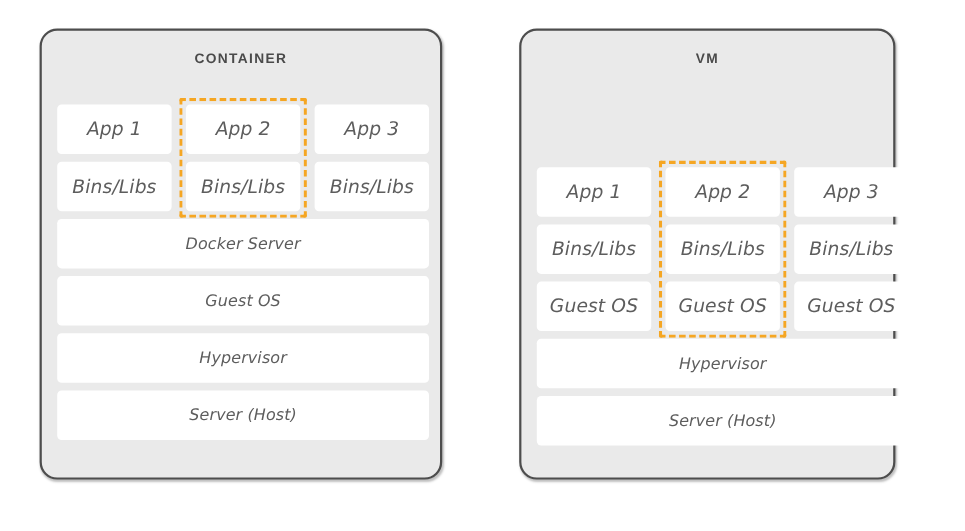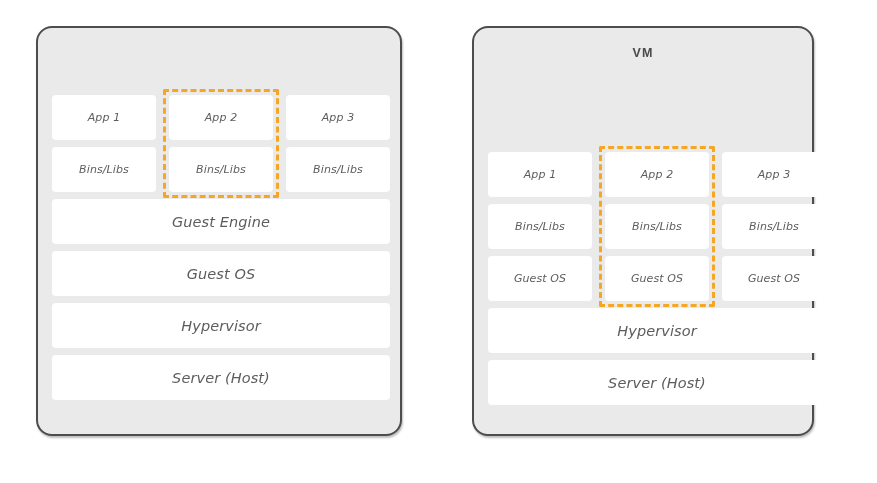--- a/index.html
+++ b/index.html
@@ -47,21 +47,21 @@
   .cell {
     position: absolute;
     background: #ffffff;
     border-radius: 4px;
     box-sizing: border-box;
     display: flex;
     align-items: center;
     justify-content: center;
     font-family: "DejaVu Sans", sans-serif;
     font-style: italic;
-    font-size: 11px;
+    font-size: 17px;
     color: #5d5d5d;
     white-space: nowrap;
     letter-spacing: 0.1px;
   }
 
   .cell.wide { font-size: 14.5px; }
 
   
   .dashed-highlight {
     position: absolute;
@@ -72,30 +72,31 @@
     background: transparent;
   }
 </style>
 </head>
 <body>
 
 <div id="stage">
 
   <div class="panel" id="panel-container" style="left:36px; top:26px; width:366px; height:410px;">
 
+    <div class="panel-title" style="top:18px;">CONTAINER</div>
 
     <div class="cell" style="left:14px;  top:67px; width:104px; height:45px;">App 1</div>
     <div class="cell" style="left:131px; top:67px; width:104px; height:45px;">App 2</div>
     <div class="cell" style="left:248px; top:67px; width:104px; height:45px;">App 3</div>
 
     <div class="cell" style="left:14px;  top:119px; width:104px; height:45px;">Bins/Libs</div>
     <div class="cell" style="left:131px; top:119px; width:104px; height:45px;">Bins/Libs</div>
     <div class="cell" style="left:248px; top:119px; width:104px; height:45px;">Bins/Libs</div>
 
-    <div class="cell wide" style="left:14px; top:171px; width:338px; height:45px;">Guest Engine</div>
+    <div class="cell wide" style="left:14px; top:171px; width:338px; height:45px;">Docker Server</div>
 
     <div class="cell wide" style="left:14px; top:223px; width:338px; height:45px;">Guest OS</div>
 
     <div class="cell wide" style="left:14px; top:275px; width:338px; height:45px;">Hypervisor</div>
 
     <div class="cell wide" style="left:14px; top:327px; width:338px; height:45px;">Server (Host)</div>
 
     <div class="dashed-highlight" style="left:125px; top:61px; width:116px; height:109px;"></div>
   </div>
 

